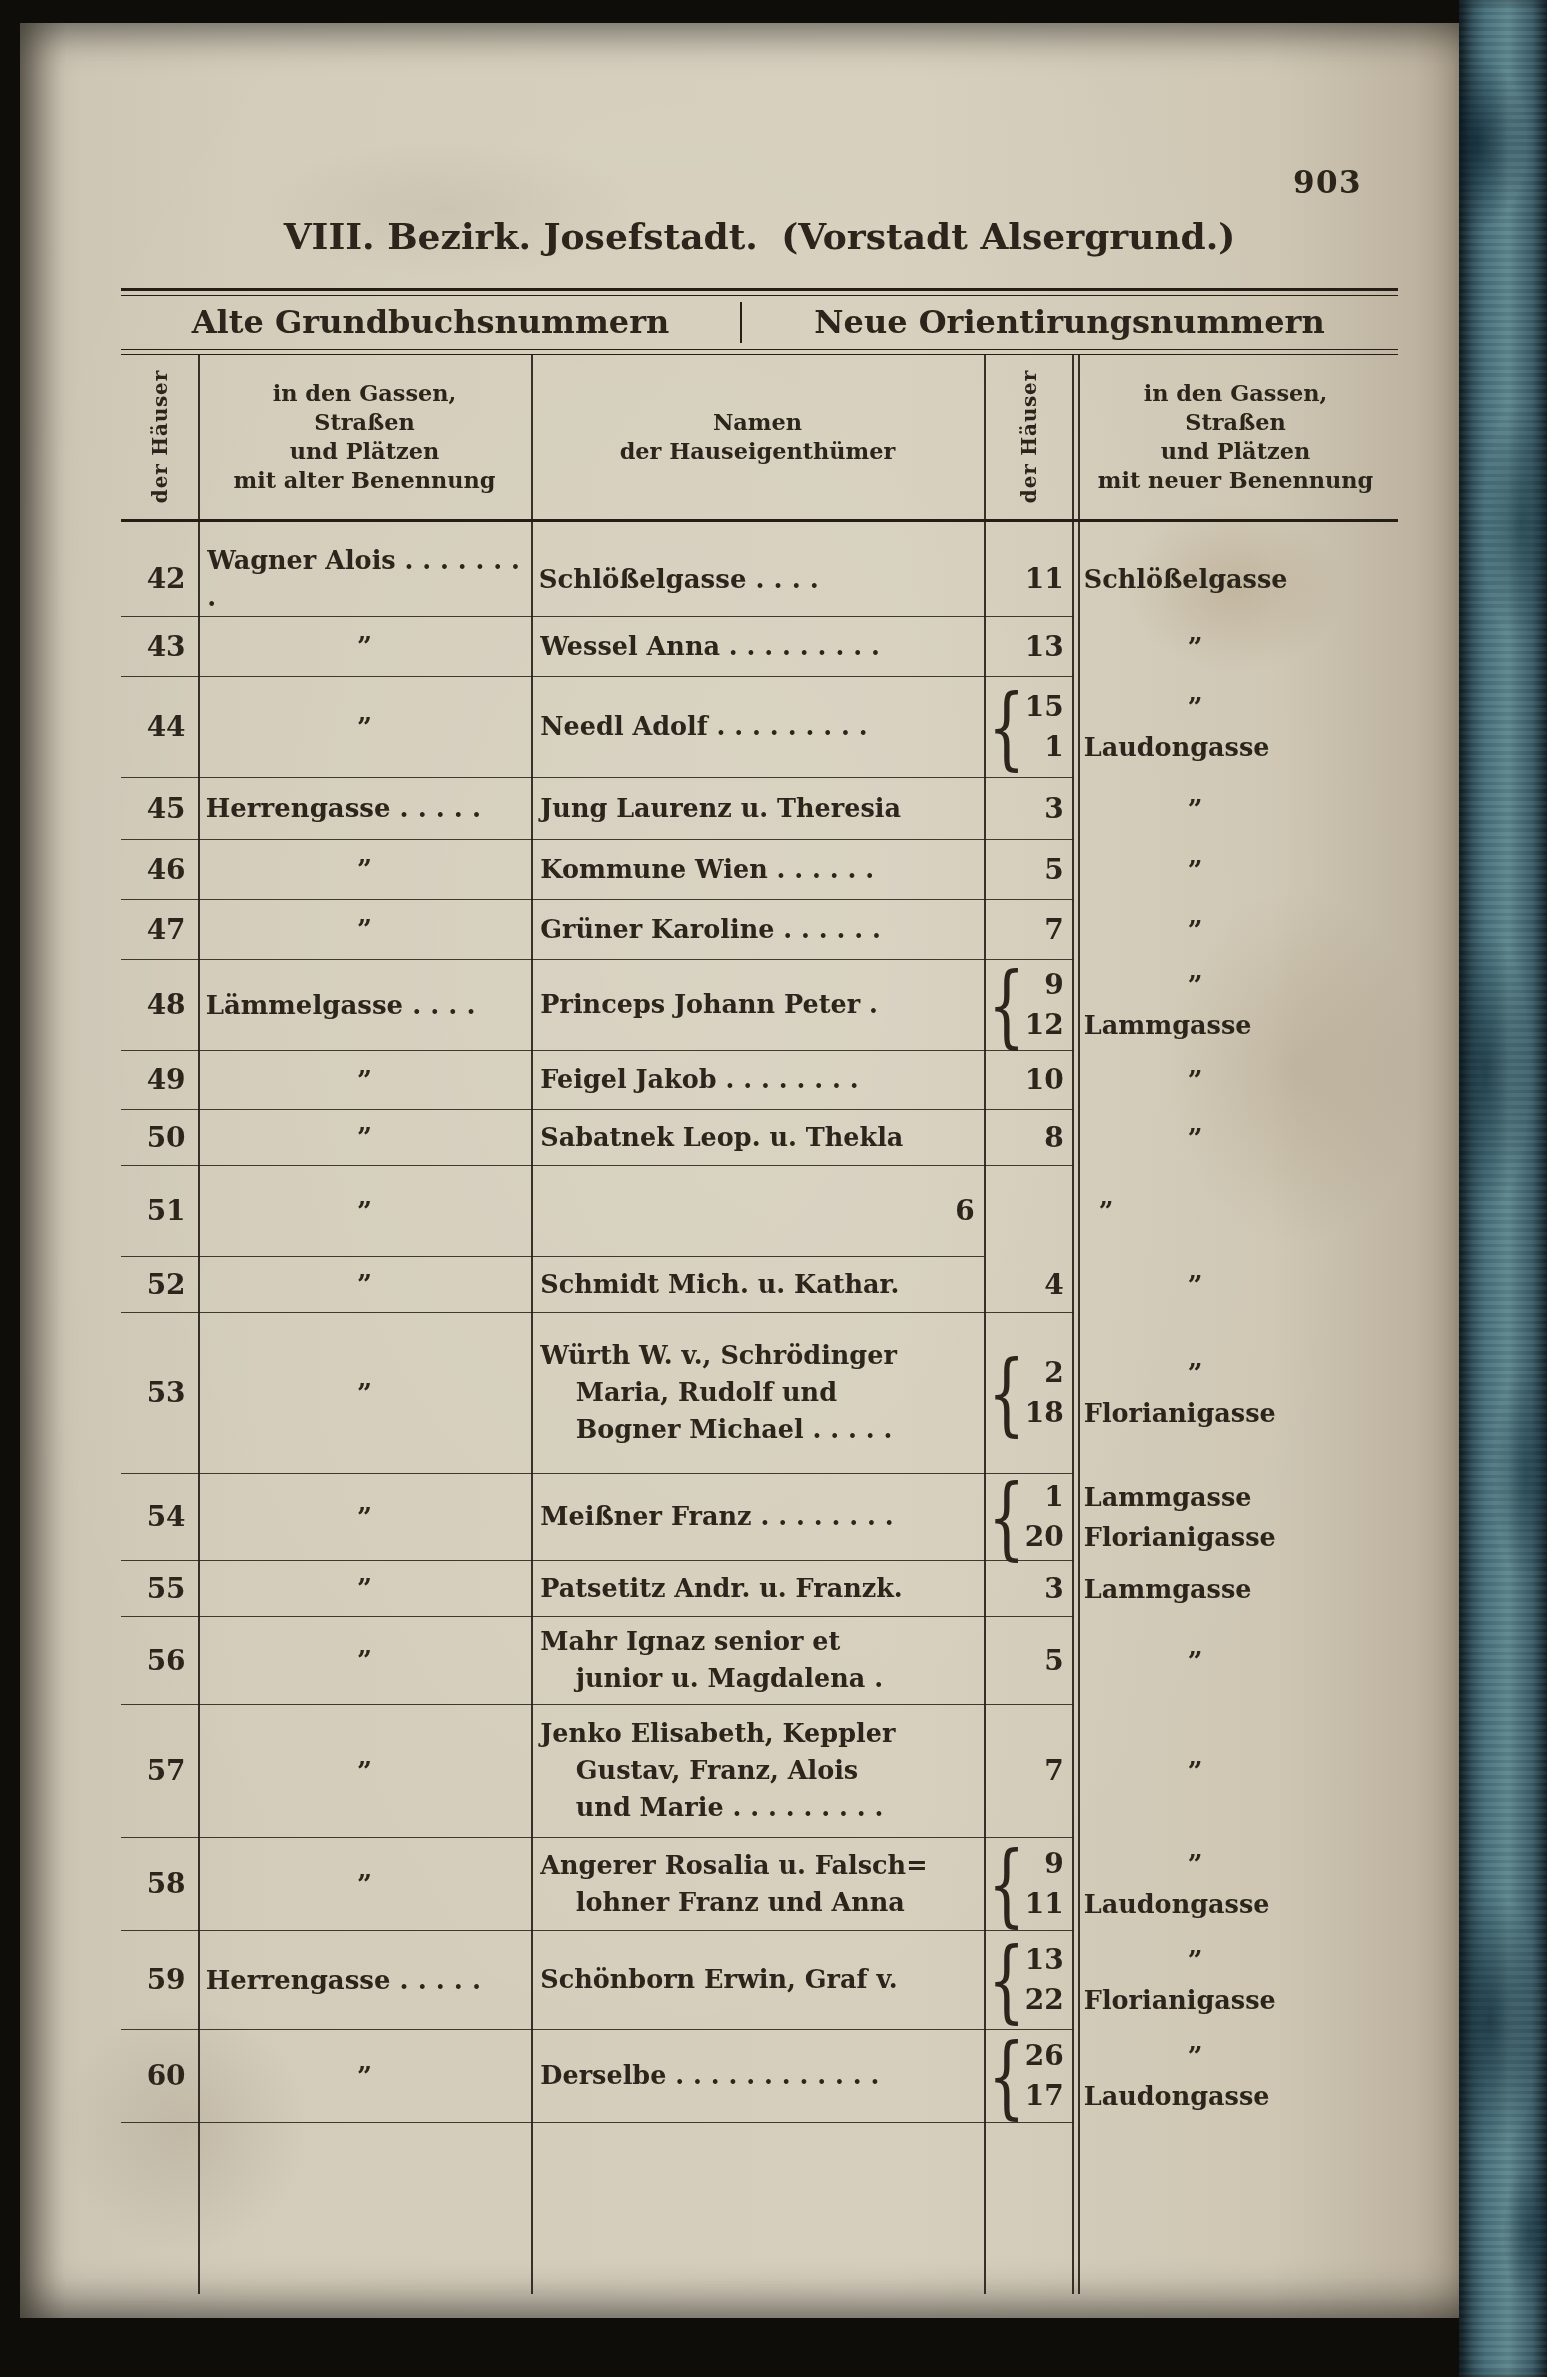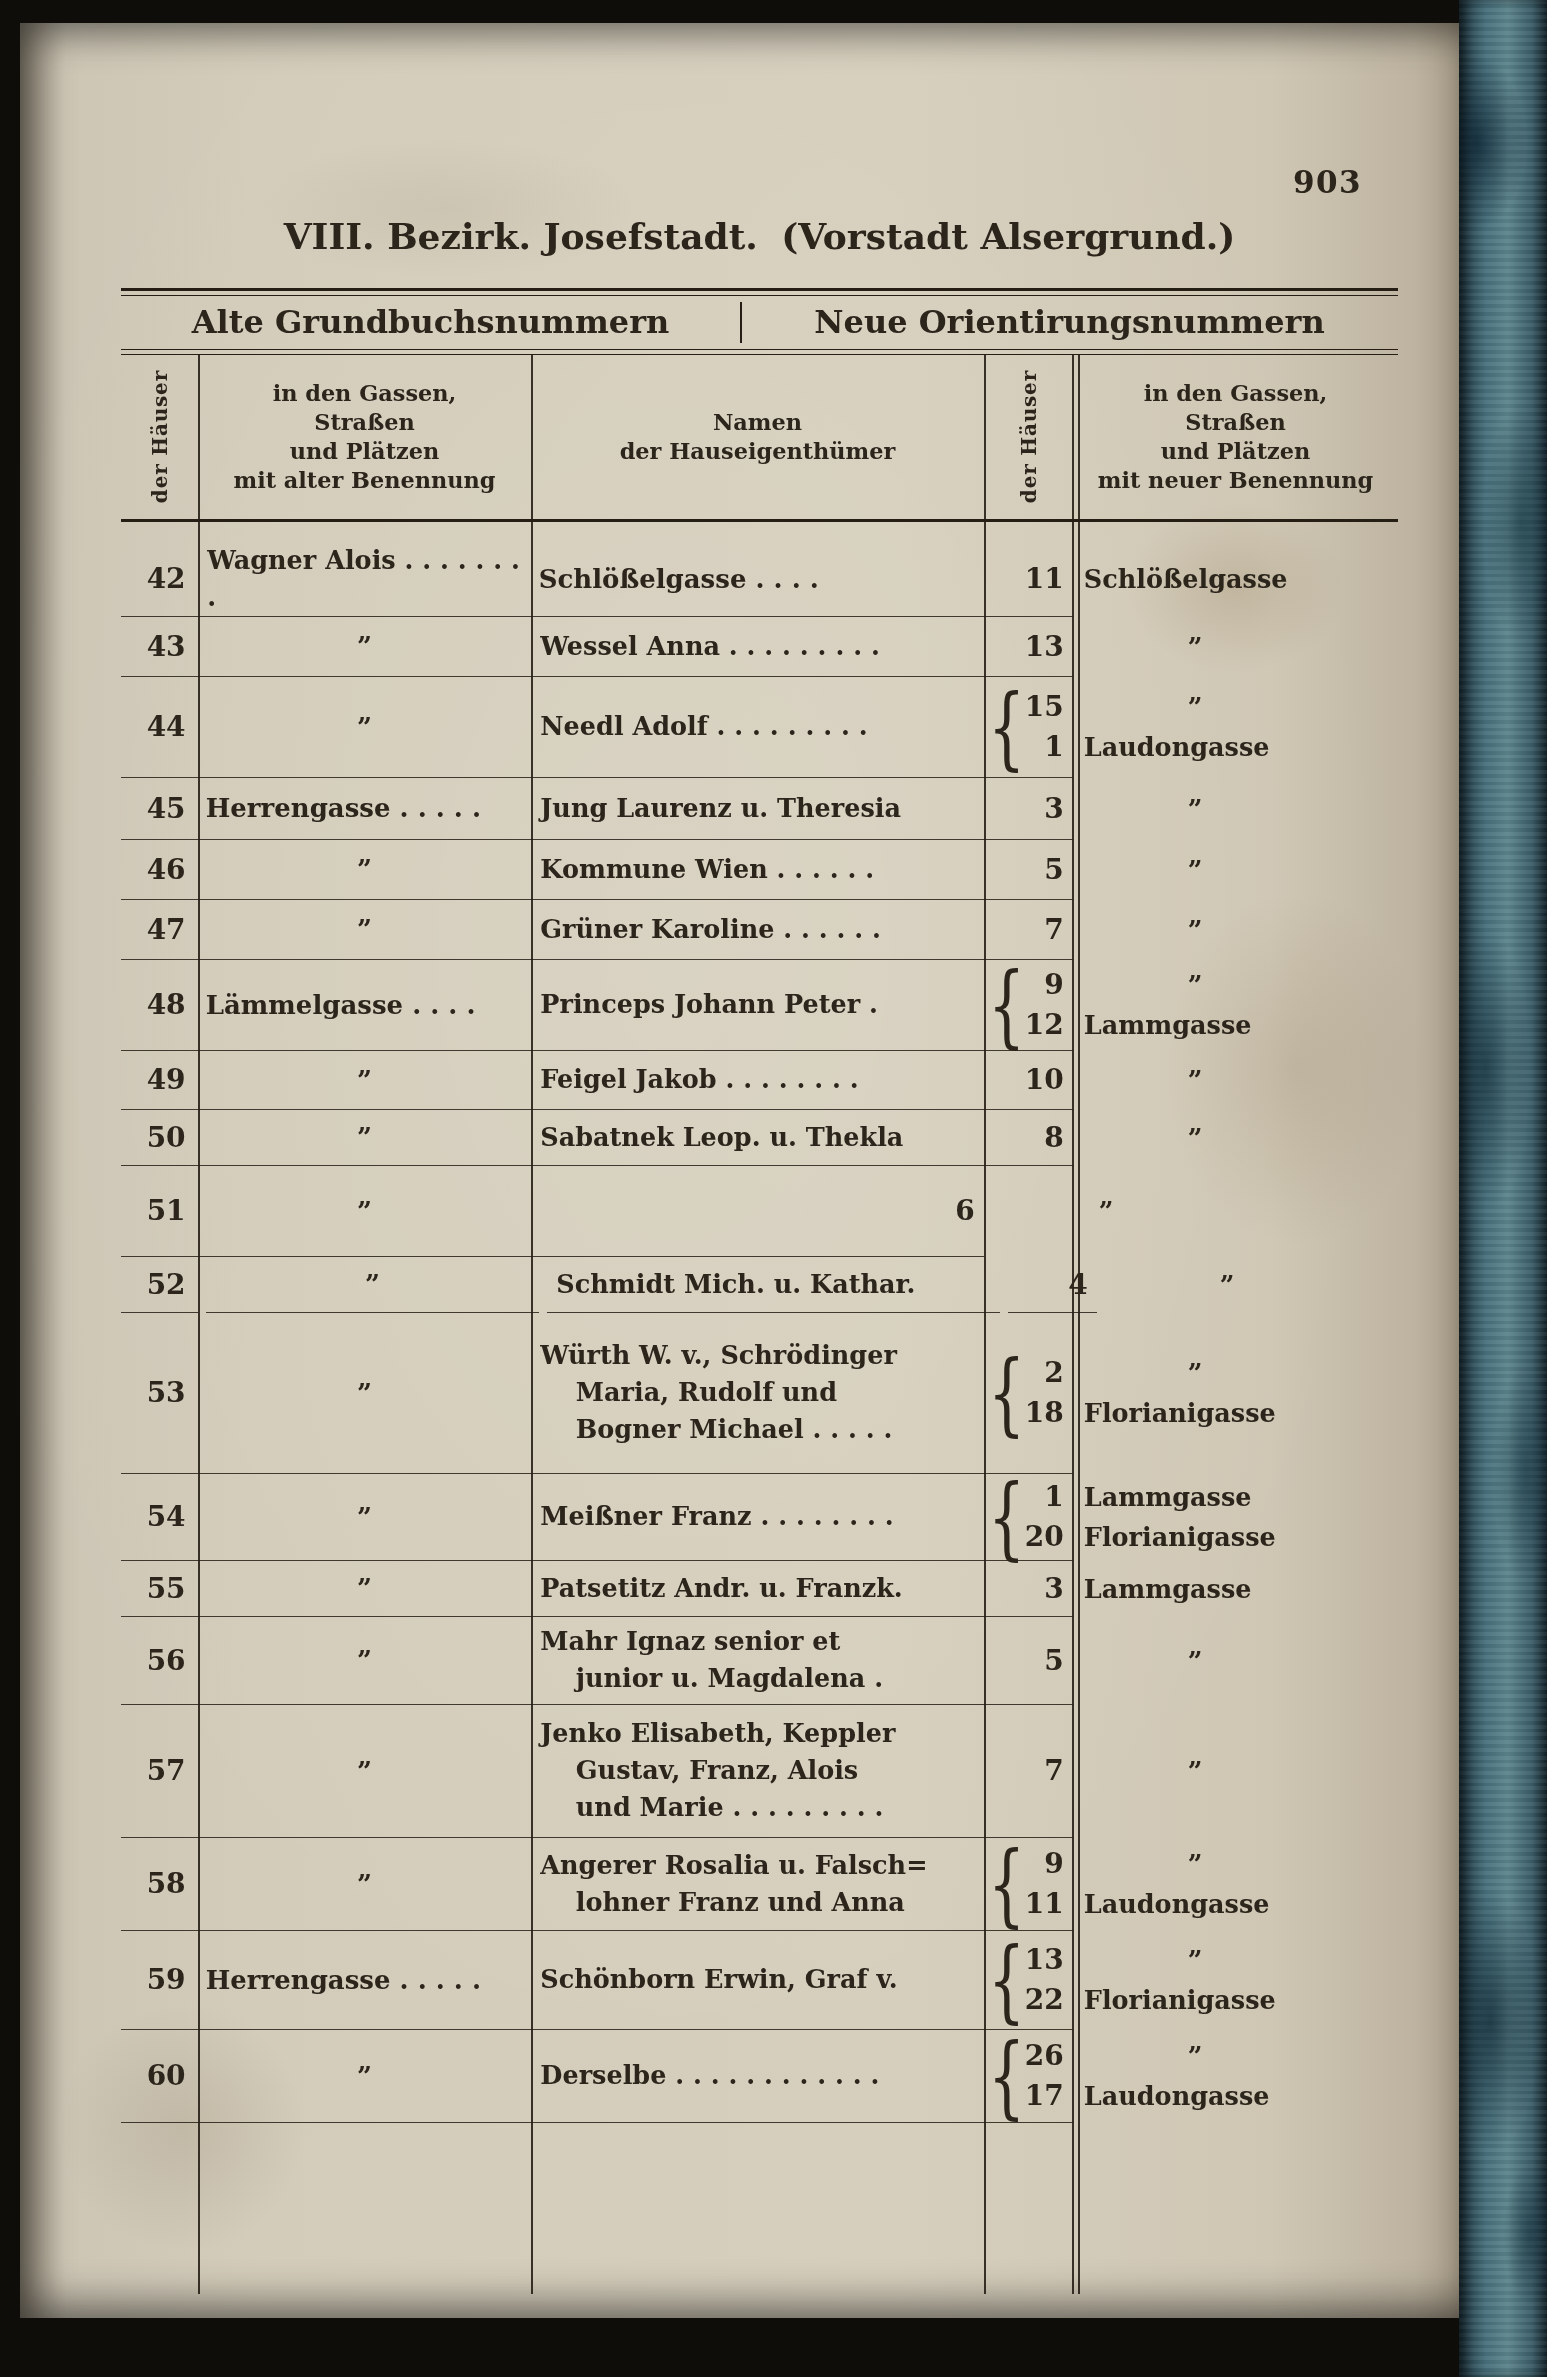--- a/index.html
+++ b/index.html
@@ -265,21 +265,21 @@
               <div class="cell c2 dittoc">”</div>
               <div class="cell c4">
                 <div class="numstack">
                   <div class="numline">6</div>
                 </div>
               </div>
               <div class="cell c5">
                 <div class="streetline dittol">”</div>
               </div>
             </div>
-            <div class="trow" style="min-height: 56px; gap: 8px;">
+            <div class="trow" style="min-height: 56px;">
               <div class="cell c1">52</div>
               <div class="cell c2 dittoc">”</div>
               <div class="cell c3">Schmidt Mich. u. Kathar.</div>
               <div class="cell c4">
                 <div class="numstack">
                   <div class="numline">4</div>
                 </div>
               </div>
               <div class="cell c5">
                 <div class="streetline dittol">”</div>

